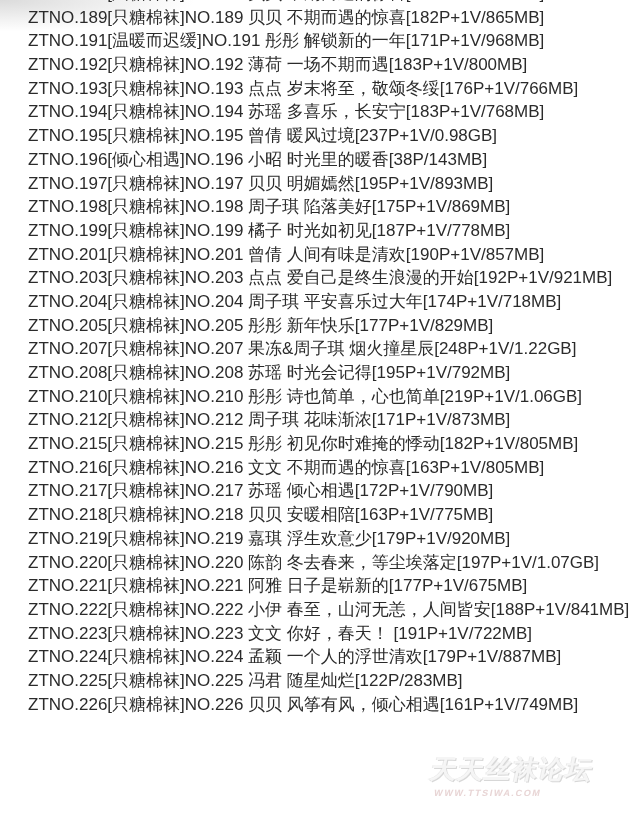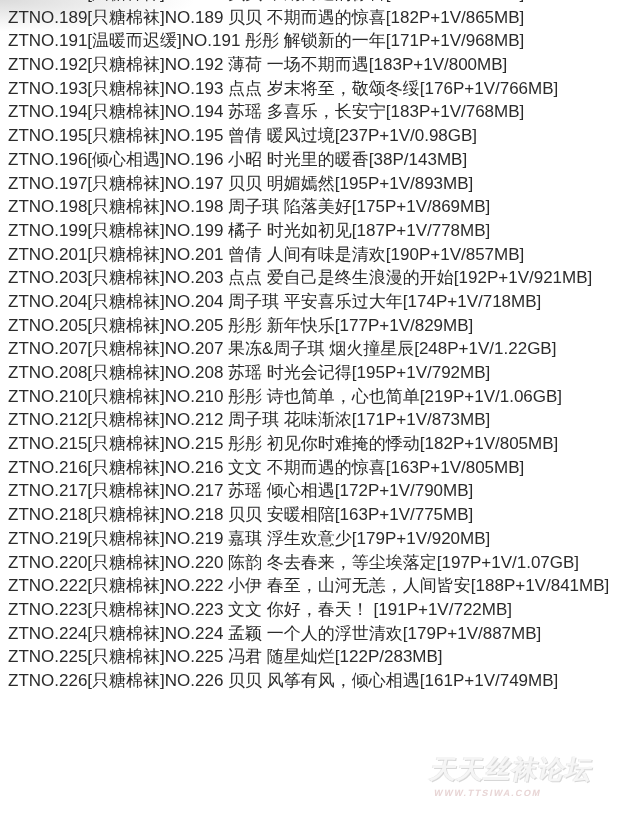--- a/index.html
+++ b/index.html
@@ -54,20 +54,21 @@
     z-index: 1;
     margin-top: -18px;
     padding-left: 8px;
     font-size: 17px;
     line-height: 23.7px;
     color: #2b2b2b;
     white-space: nowrap;
   }
   .row {
     height: 23.7px;
+    margin-left: 20px;
   }
 </style>
 </head>
 <body>
 
 <div class="corner-shade"></div>
 
 <div class="watermark">
   <div class="wm-text">天天丝袜论坛</div>
   <div class="wm-url">WWW.TTSIWA.COM</div>
@@ -93,19 +94,20 @@
       <div class="row">ZTNO.207[只糖棉袜]NO.207 果冻&amp;周子琪 烟火撞星辰[248P+1V/1.22GB]</div>
       <div class="row">ZTNO.208[只糖棉袜]NO.208 苏瑶 时光会记得[195P+1V/792MB]</div>
       <div class="row">ZTNO.210[只糖棉袜]NO.210 彤彤 诗也简单，心也简单[219P+1V/1.06GB]</div>
       <div class="row">ZTNO.212[只糖棉袜]NO.212 周子琪 花味渐浓[171P+1V/873MB]</div>
       <div class="row">ZTNO.215[只糖棉袜]NO.215 彤彤 初见你时难掩的悸动[182P+1V/805MB]</div>
       <div class="row">ZTNO.216[只糖棉袜]NO.216 文文 不期而遇的惊喜[163P+1V/805MB]</div>
       <div class="row">ZTNO.217[只糖棉袜]NO.217 苏瑶 倾心相遇[172P+1V/790MB]</div>
       <div class="row">ZTNO.218[只糖棉袜]NO.218 贝贝 安暖相陪[163P+1V/775MB]</div>
       <div class="row">ZTNO.219[只糖棉袜]NO.219 嘉琪 浮生欢意少[179P+1V/920MB]</div>
       <div class="row">ZTNO.220[只糖棉袜]NO.220 陈韵 冬去春来，等尘埃落定[197P+1V/1.07GB]</div>
+      <div class="row">ZTNO.221[只糖棉袜]NO.221 阿雅 日子是崭新的[177P+1V/675MB]</div>
       <div class="row">ZTNO.222[只糖棉袜]NO.222 小伊 春至，山河无恙，人间皆安[188P+1V/841MB]</div>
       <div class="row">ZTNO.223[只糖棉袜]NO.223 文文 你好，春天！ [191P+1V/722MB]</div>
       <div class="row">ZTNO.224[只糖棉袜]NO.224 孟颖 一个人的浮世清欢[179P+1V/887MB]</div>
       <div class="row">ZTNO.225[只糖棉袜]NO.225 冯君 随星灿烂[122P/283MB]</div>
       <div class="row">ZTNO.226[只糖棉袜]NO.226 贝贝 风筝有风，倾心相遇[161P+1V/749MB]</div>
     </div>
 </div>
 
 </body></html>

